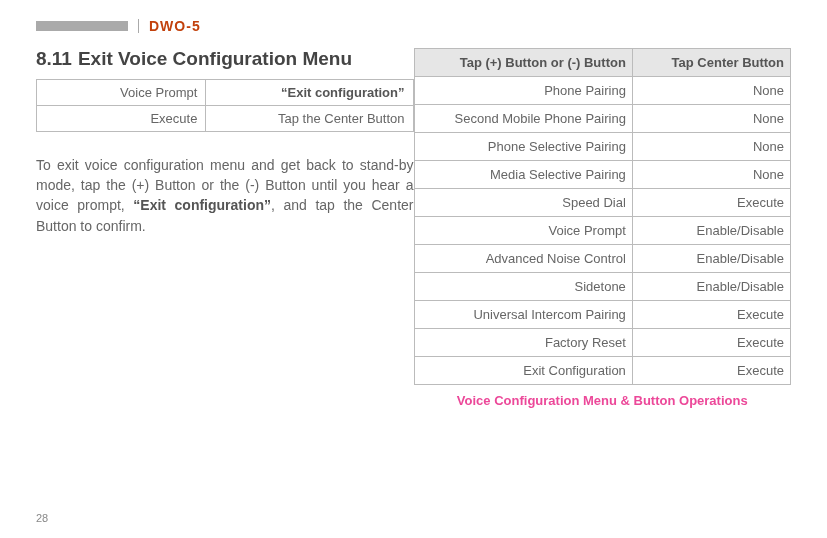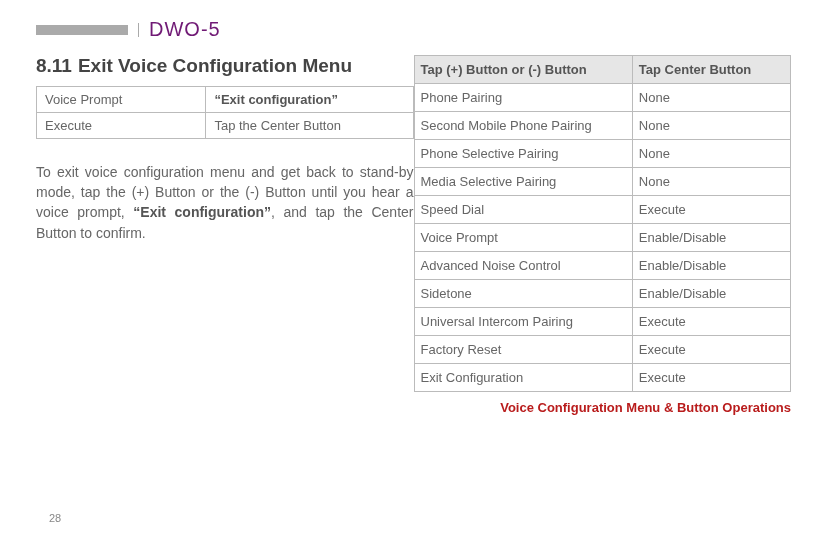--- a/index.html
+++ b/index.html
@@ -24,23 +24,24 @@
     background: #aaa;
     margin-right: 10px;
   }
   .divider {
     width: 1px;
     height: 14px;
     background: #aaa;
     margin-right: 10px;
   }
   .model {
-    font-size: 20px;
+    font-size: 14px;
     letter-spacing: 1px;
-    color: #701a75;
+    color: #c2410c;
+    font-weight: bold;
   }
   .columns {
     display: flex;
   }
   .col {
     flex: 1 1 0;
   }
   .section-title {
     font-family: "Arial Narrow", Arial, sans-serif;
     font-weight: bold;
@@ -54,21 +55,21 @@
   }
   .section-num { margin-right: 6px; }
   table {
     border-collapse: collapse;
     width: 100%;
     font-size: 13px;
   }
   td, th {
     border: 1px solid #bbb;
     padding: 5px 8px;
-    text-align: left;
+    text-align: right;
     color: #666;
     font-weight: normal;
   }
   th {
     background: #e6e6e6;
     font-weight: bold;
     color: #555;
     font-family: "Arial Narrow", Arial, sans-serif;
   }
   .small-table td:first-child { width: 45%; }
@@ -80,28 +81,28 @@
     text-align: justify;
     margin-top: 23px;
   }
   .body-text .bold { font-weight: bold; color: #555; font-family: "Arial Narrow", Arial, sans-serif;}
   .right-col table td, .right-col table th { padding: 6px 6px; }
   .right-col th:first-child { width: 58%; }
   .caption {
     font-family: "Arial Narrow", Arial, sans-serif;
     font-weight: bold;
     font-size: 13px;
-    text-align: right;
-    color: #b91c1c;
+    text-align: center;
+    color: #ec4899;
     margin-top: 8px;
   }
   .page-number {
     position: absolute;
     bottom: 14px;
-    left: 49px;
+    left: 36px;
     font-size: 11px;
     color: #888;
   }
 </style>
 </head>
 <body>
 
 <div class="header">
   <div class="logo-bar"></div>
   <div class="divider"></div>

